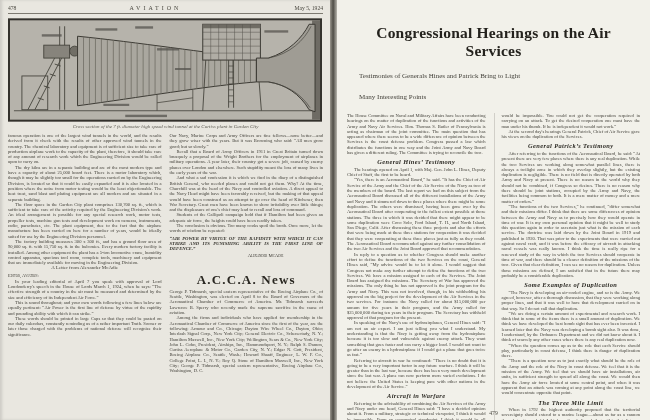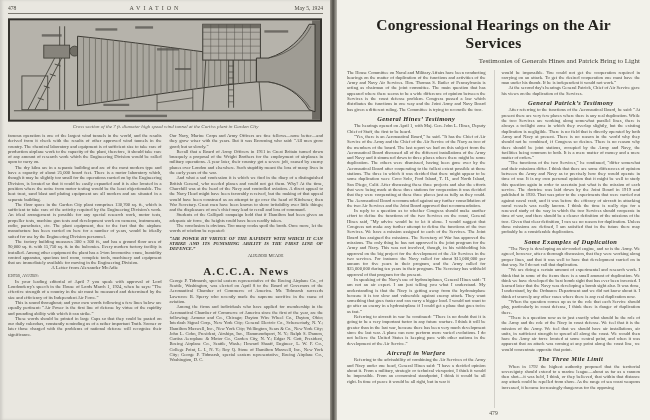--- a/index.html
+++ b/index.html
@@ -12,21 +12,21 @@
   .spread{display:flex;width:650px;height:420px;}
   .page{box-sizing:border-box;position:relative;color:#413f39;}
   .page-left{
     width:330px;background:#e9e7e0;
     padding:5px 7px 4px 8px;
     box-shadow:inset 2px 0 3px rgba(0,0,0,.12);
   }
   .seam{width:7px;background:linear-gradient(90deg,#9a978e,#4f4d46 45%,#b7b5ad);}
   .page-right{
     flex:1;background:#f2f1ea;
-    padding:4px 10px 14px 10px;
+    padding:12px 10px 14px 10px;
   }
   
   .lp-header{display:flex;justify-content:space-between;align-items:baseline;
     font-size:5.6px;color:#4a4840;}
   .lp-journal{letter-spacing:3px;font-size:6px;}
   .lp-rule{border:none;border-top:0.7px solid #7d7a71;margin:2px 0 0 0;}
   
   .figure-wrap{margin-top:4px;}
   .figure-wrap svg{display:block;width:314px;height:104px;}
   .fig-caption{font-size:5px;font-style:italic;text-align:center;color:#5a5850;
@@ -34,33 +34,33 @@
   
   .cols{display:flex;gap:8px;overflow:hidden;}
   .lp-cols{height:262px;}
   .rp-cols{height:338px;margin-top:4px;}
   .col{flex:1;min-width:0;}
   .rp-cols .col + .col{border-left:0.5px solid rgba(60,58,50,.18);padding-left:7px;}
   p.body{font-size:4.6px;line-height:5.3px;text-align:justify;text-indent:7px;
     margin:0;color:#45433c;}
   p.noindent{text-indent:0;}
   
-  .sec-head{font-size:11px;font-weight:bold;text-align:center;letter-spacing:1.2px;
-    margin:7px 0 1px 0;color:#2a2822;}
+  .sec-head{font-size:13px;font-weight:bold;text-align:center;letter-spacing:1.2px;
+    margin:14px 0 1px 0;color:#2a2822;}
   .sec-sub{font-size:5px;text-align:center;margin:0 0 3px 0;color:#45433c;}
   .salutation{font-size:4.6px;line-height:5.3px;margin:1px 0 0 0;color:#45433c;
     font-variant:small-caps;}
   .quote{font-size:4.7px;line-height:5.4px;font-weight:bold;font-style:italic;
     text-align:justify;margin:2px 0 1px 0;color:#36342e;}
   .signature{font-size:4.8px;font-variant:small-caps;text-align:center;
     margin:0 0 2px 25%;color:#36342e;}
   
   .rp-title{font-size:15.5px;font-weight:bold;text-align:center;
     margin:12px 0 5px 0;color:#24221d;letter-spacing:.2px;}
-  .rp-sub{font-size:7px;text-align:right;line-height:8.5px;margin:0;color:#45433c;}
+  .rp-sub{font-size:7px;text-align:left;line-height:8.5px;margin:12px;color:#45433c;}
   .ital-head{font-size:6.4px;font-weight:bold;font-style:italic;text-align:center;
     margin:3px 0 1.5px 0;color:#2a2822;letter-spacing:.4px;}
   .rp-pagenum{position:absolute;bottom:4px;left:0;right:0;text-align:center;
     font-size:5.6px;color:#4a4840;}
 </style>
 </head>
 <body>
 
 <div class="spread">
 
@@ -159,20 +159,21 @@
         <p class="body">Among the firms and individuals who have applied for membership in the Aeronautical Chamber of Commerce of America since the first of the year, are the following: Armour and Co., Chicago; Dayton Wire Wheel Co., Dayton, Ohio; Interlash Signal Corp., New York City; General Electric Co., Schenectady, N. Y.; Hamilton Maxwell, Inc., New York City; Wellington, Sears &amp; Co., New York City; John L. Cohn, President, Airships, Inc., Hammondsport, N. Y.; Ralph S. Damon, Curtiss Aeroplane &amp; Motor Co., Garden City, N. Y.; Edgar N. Gott, President, Boeing Airplane Co., Seattle, Wash.; Howard Shaaff, Engineer, L. W. F. Co., College Point, L. I., N. Y.; Roy Q. Stone of Hamilton Maxwell, Inc., New York City; George P. Tidmarsh, special eastern representative, Boeing Airplane Co., Washington, D. C.</p>
       </div>
     </div>
   </div>
 
   <div class="seam"></div>
 
   <div class="page page-right">
     <h1 class="rp-title">Congressional Hearings on the Air Services</h1>
     <p class="rp-sub">Testimonies of Generals Hines and Patrick Bring to Light</p>
+    <p class="rp-sub">Many Interesting Points</p>
 
     <div class="cols rp-cols">
       <div class="col">
         <p class="body noindent">The House Committee on Naval and Military Affairs have been conducting hearings on the matter of duplication of the functions and activities of the Army and Navy Air Services. Hon. Thomas S. Butler of Pennsylvania is acting as chairman of the joint committee. The main question that has appeared where there seems to be a wide difference of opinion between the Services is the coast defense problem. Congress passed a law which distributes the functions in one way and the Joint Army and Navy Board has given a different ruling. The Committee is trying to reconcile the two.</p>
         <h4 class="ital-head">General Hines’ Testimony</h4>
         <p class="body">The hearings opened on April 1, with Maj. Gen. John L. Hines, Deputy Chief of Staff, the first to be heard.</p>
         <p class="body">“Yes, there is an Aeronautical Board,” he said. “It has the Chief of Air Service of the Army and the Chief of the Air Service of the Navy as two of the members of the board. The last report we had on this subject from the Aeronautical Board discussed all of the different installations of the Army and Navy and it simmered down to three places where there might be some duplication. The others were dismissed, having been gone over by the Aeronautical Board after cooperating to the fullest extent possible at those stations. The three in which it was decided that there might appear to be some duplication were Coco Solo, Ford Island, T. H., and North Island, San Diego, Calif. After discussing these three projects and also the efforts that were being made at these three stations for cooperation it was decided that they were cooperating at these three places just as fully as they could. The Aeronautical Board recommended against any further consolidation of the two Air Services and the Joint Board approved that recommendation.</p>
         <p class="body">In reply to a question as to whether Congress should make another effort to define the functions of the two Services on the coast, General Hines said, “My advice would be to let it alone. I would suggest that Congress not make any further attempt to define the functions of the two Services. We have a mission assigned to each of the Services. The Joint Board has assigned the missions. The Secretary of War has approved the missions. The only thing he has not approved is the joint program for the Army and Navy. This was not involved, though, in his withholding his approval on the big project for the development of the Air Services in the two services. For instance the Navy called for about $15,000,000 per annum for five years in their program, and the Army called for $25,000,000 during ten years in their program. The Secretary has withheld approval of that program for the present.</p>
         <p class="body">In speaking of the Navy's use of hydroairplanes, General Hines said: “I am not an air expert. I am just telling you what I understand. My understanding is that the Navy is getting away from the hydroairplane because it is too slow and vulnerable against enemy attack. They want something that goes faster and can carry a bigger load. I would not want to go after an enemy in a hydroairplane if I could get a plane that goes twice as fast.”</p>
         <p class="body">Referring to aircraft in war he continued: “There is no doubt that it is going to be a very important factor in any future warfare. I think it will be greater than in the last war, because there has been very much development since the last war. A plane can now perform more varied evolutions. I do not believe the United States is keeping pace with other nations in the development of the Air Service.”</p>

